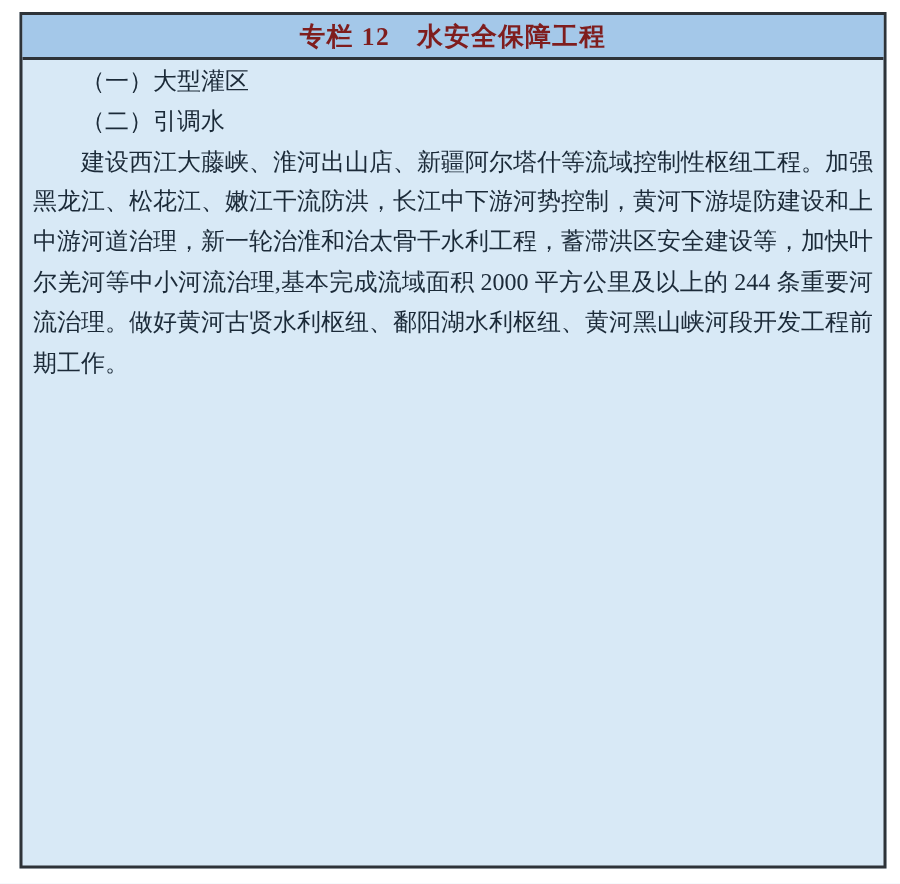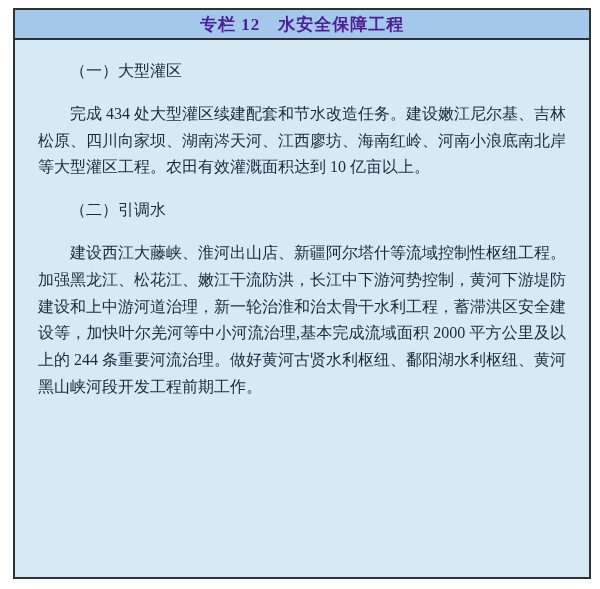--- a/index.html
+++ b/index.html
@@ -31,31 +31,31 @@
     height: 30px;
     background: #a4c8e9;
     border-bottom: 2px solid #2e3338;
     display: flex;
     align-items: center;
     justify-content: center;
   }
   .panel-title {
     font-size: 17px;
     font-weight: bold;
-    color: #4c1d95;
+    color: #7f1d1d;
     letter-spacing: 1px;
     white-space: nowrap;
   }
   .panel-body {
     box-sizing: border-box;
     padding: 2px 7px 0 7px;
     color: #1b2a38;
   }
   .panel-body p {
-    margin: 16px;
+    margin: 0;
     font-size: 16px;
     line-height: 26.8px;
     text-indent: 2em;
     text-align: justify;
     text-justify: inter-ideograph;
   }
   .section-heading {
     text-align: left;
   }
 </style>
@@ -64,21 +64,20 @@
 
 <div class="page">
   <div class="panel">
 
     <div class="panel-header">
       <span class="panel-title">专栏 12　水安全保障工程</span>
     </div>
 
     <div class="panel-body">
       <p class="section-heading">（一）大型灌区</p>
-      <p>完成 434 处大型灌区续建配套和节水改造任务。建设嫩江尼尔基、吉林松原、四川向家坝、湖南涔天河、江西廖坊、海南红岭、河南小浪底南北岸等大型灌区工程。农田有效灌溉面积达到 10 亿亩以上。</p>
 
       <p class="section-heading">（二）引调水</p>
 
 
       <p>建设西江大藤峡、淮河出山店、新疆阿尔塔什等流域控制性枢纽工程。加强黑龙江、松花江、嫩江干流防洪，长江中下游河势控制，黄河下游堤防建设和上中游河道治理，新一轮治淮和治太骨干水利工程，蓄滞洪区安全建设等，加快叶尔羌河等中小河流治理,基本完成流域面积 2000 平方公里及以上的 244 条重要河流治理。做好黄河古贤水利枢纽、鄱阳湖水利枢纽、黄河黑山峡河段开发工程前期工作。</p>
     </div>
 
   </div>
 </div>
 

